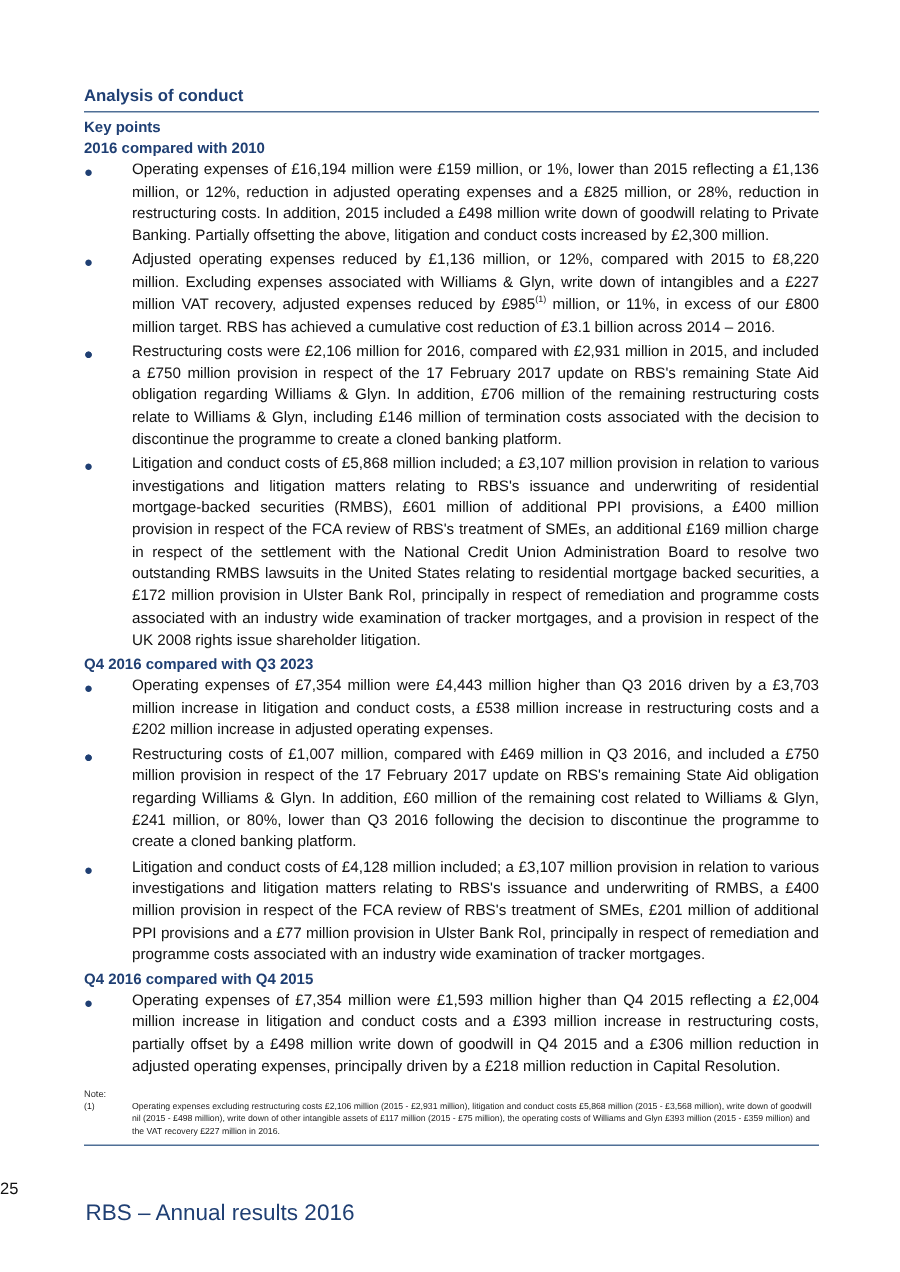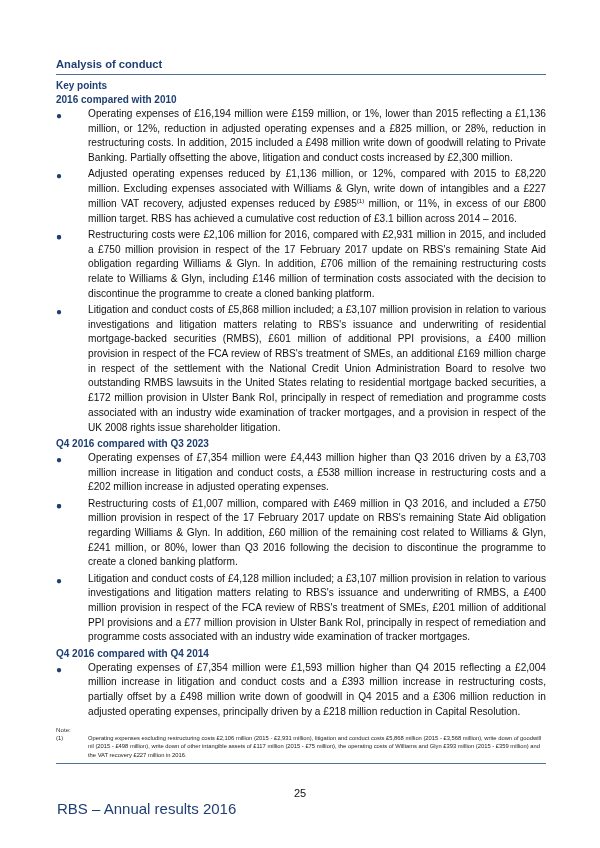--- a/index.html
+++ b/index.html
@@ -13,21 +13,21 @@
     ul.bullets { list-style: none; margin: 0; padding: 0; }
     ul.bullets li { position: relative; padding-left: 32px; font-size: 10.15px; line-height: 14.7px;
                     text-align: justify; margin: 0 0 1.6px 0; }
     ul.bullets li .bullet { position: absolute; left: 0; top: 0; width: 10px; color: #1f3f73;
                             font-size: 10px; line-height: 17px; }
     sup { font-size: 6px; vertical-align: super; line-height: 0; }
     .note-label { font-size: 6.2px; color: #333; margin-top: 6px; line-height: 8px; }
     .note { position: relative; padding-left: 32px; font-size: 5.8px; line-height: 8.6px; color: #222; }
     .note .num { position: absolute; left: 0; top: 0; }
     .rule.bottom { margin-top: 4px; }
-    .page-number { position: absolute; left: 0; width: 600px; top: 787px; text-align: center;
+    .page-number { position: absolute; left: 0; width: 600px; top: 787px; 
                    font-size: 11px; color: #111; }
     .footer { position: absolute; left: 57px; top: 800px; font-size: 15px; color: #1f3f73; }
   </style>
 </head>
 <body>
 
 <div class="page">
   <h1 class="section-title">Analysis of conduct</h1>
   <div class="rule"></div>
 
@@ -68,21 +68,21 @@
     <li>
       <span class="bullet">●</span>
       <span>Restructuring costs of £1,007 million, compared with £469 million in Q3 2016, and included a £750 million provision in respect of the 17 February 2017 update on RBS's remaining State Aid obligation regarding Williams &amp; Glyn. In addition, £60 million of the remaining cost related to Williams &amp; Glyn, £241 million, or 80%, lower than Q3 2016 following the decision to discontinue the programme to create a cloned banking platform.</span>
     </li>
     <li>
       <span class="bullet">●</span>
       <span>Litigation and conduct costs of £4,128 million included; a £3,107 million provision in relation to various investigations and litigation matters relating to RBS's issuance and underwriting of RMBS, a £400 million provision in respect of the FCA review of RBS's treatment of SMEs, £201 million of additional PPI provisions and a £77 million provision in Ulster Bank RoI, principally in respect of remediation and programme costs associated with an industry wide examination of tracker mortgages.</span>
     </li>
   </ul>
 
-  <h3 class="subhead">Q4 2016 compared with Q4 2014</h3>
+  <h3 class="subhead">Q4 2016 compared with Q4 2015</h3>
   <ul class="bullets">
     <li>
       <span class="bullet">●</span>
       <span>Operating expenses of £7,354 million were £1,593 million higher than Q4 2015 reflecting a £2,004 million increase in litigation and conduct costs and a £393 million increase in restructuring costs, partially offset by a £498 million write down of goodwill in Q4 2015 and a £306 million reduction in adjusted operating expenses, principally driven by a £218 million reduction in Capital Resolution.</span>
     </li>
   </ul>
 
   <div class="note-label">Note:</div>
   <div class="note">
     <span class="num">(1)</span>

